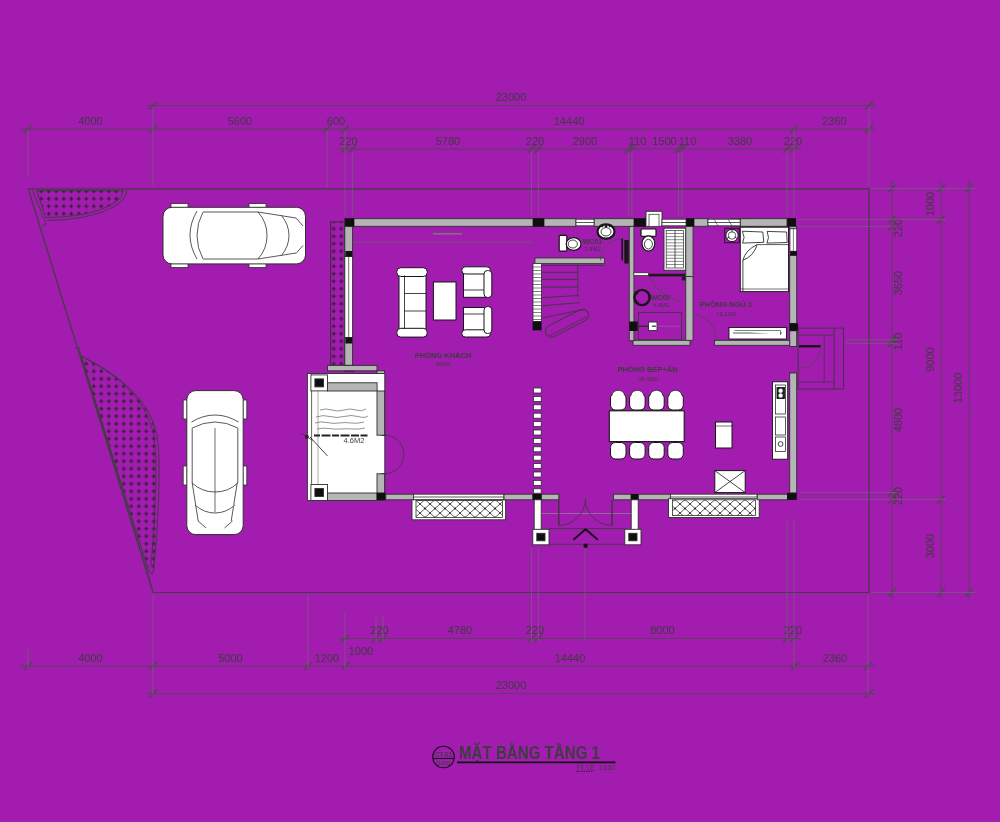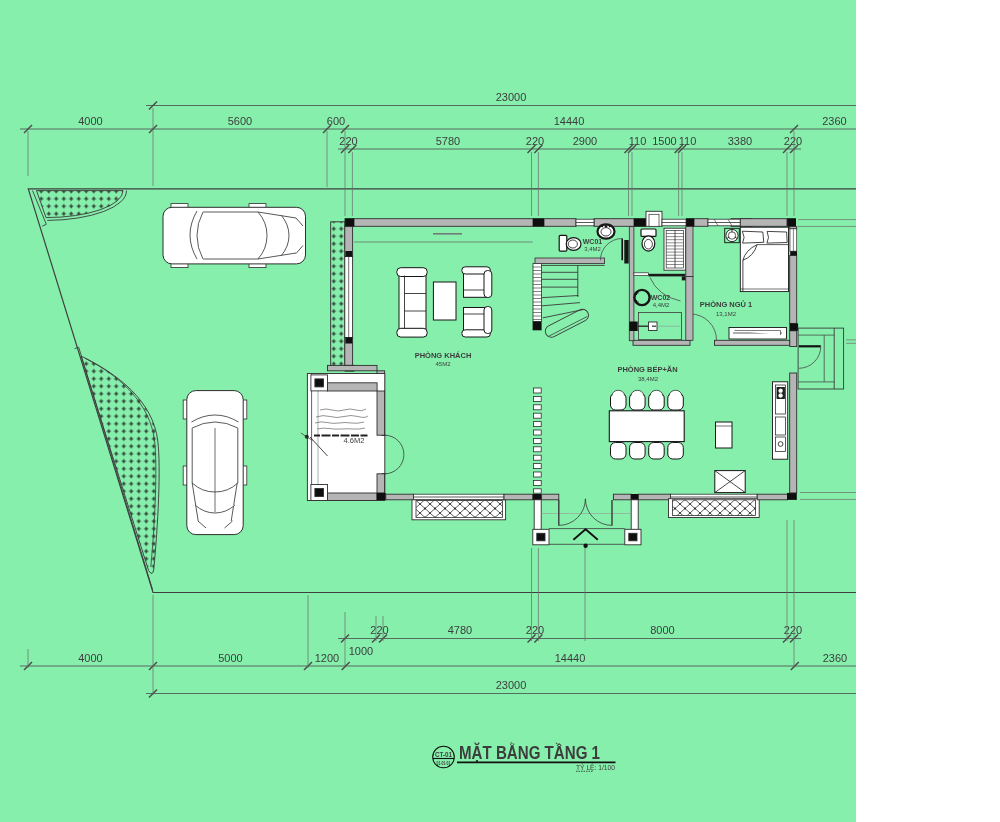--- a/index.html
+++ b/index.html
@@ -1,16 +1,16 @@
 <!DOCTYPE html>
 <html><head>
 <meta charset="utf-8">
 <style>
 html,body{margin:0;padding:0;background:#ffffff;}
-#page{width:856px;height:822px;position:relative;background:#86efac;overflow:hidden;}
+#page{width:1000px;height:822px;position:relative;background:#a21caf;overflow:hidden;}
 svg{position:absolute;top:0;left:0;}
 text{font-family:"Liberation Sans", sans-serif;fill:#3d3d3d;}
 .dim{font-size:11px;}
 </style>
 </head>
 <body>
 <div id="page">
 <svg width="1000" height="822" viewBox="0 0 1000 822">
 <defs>
 

